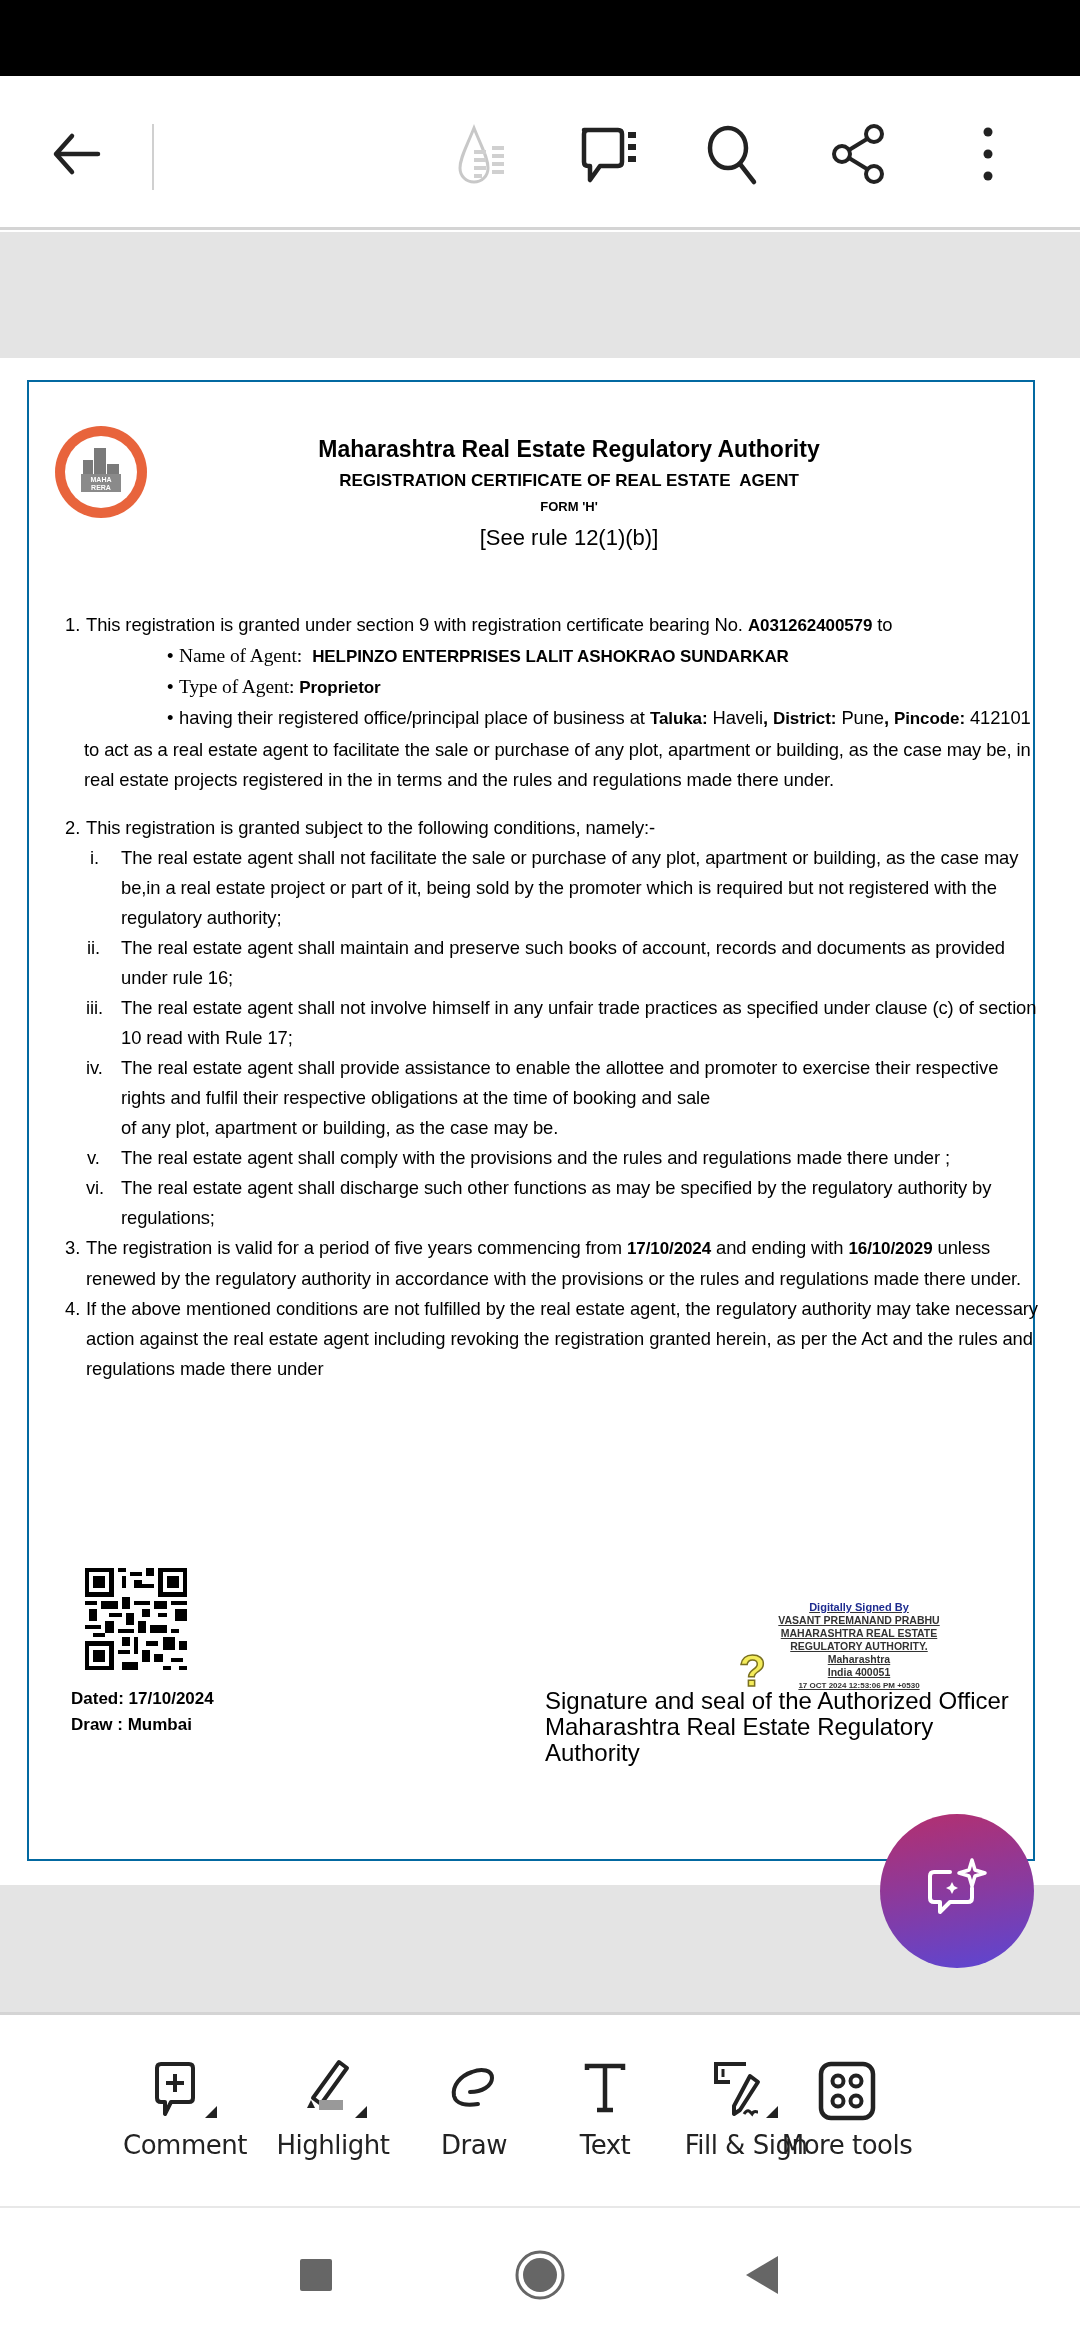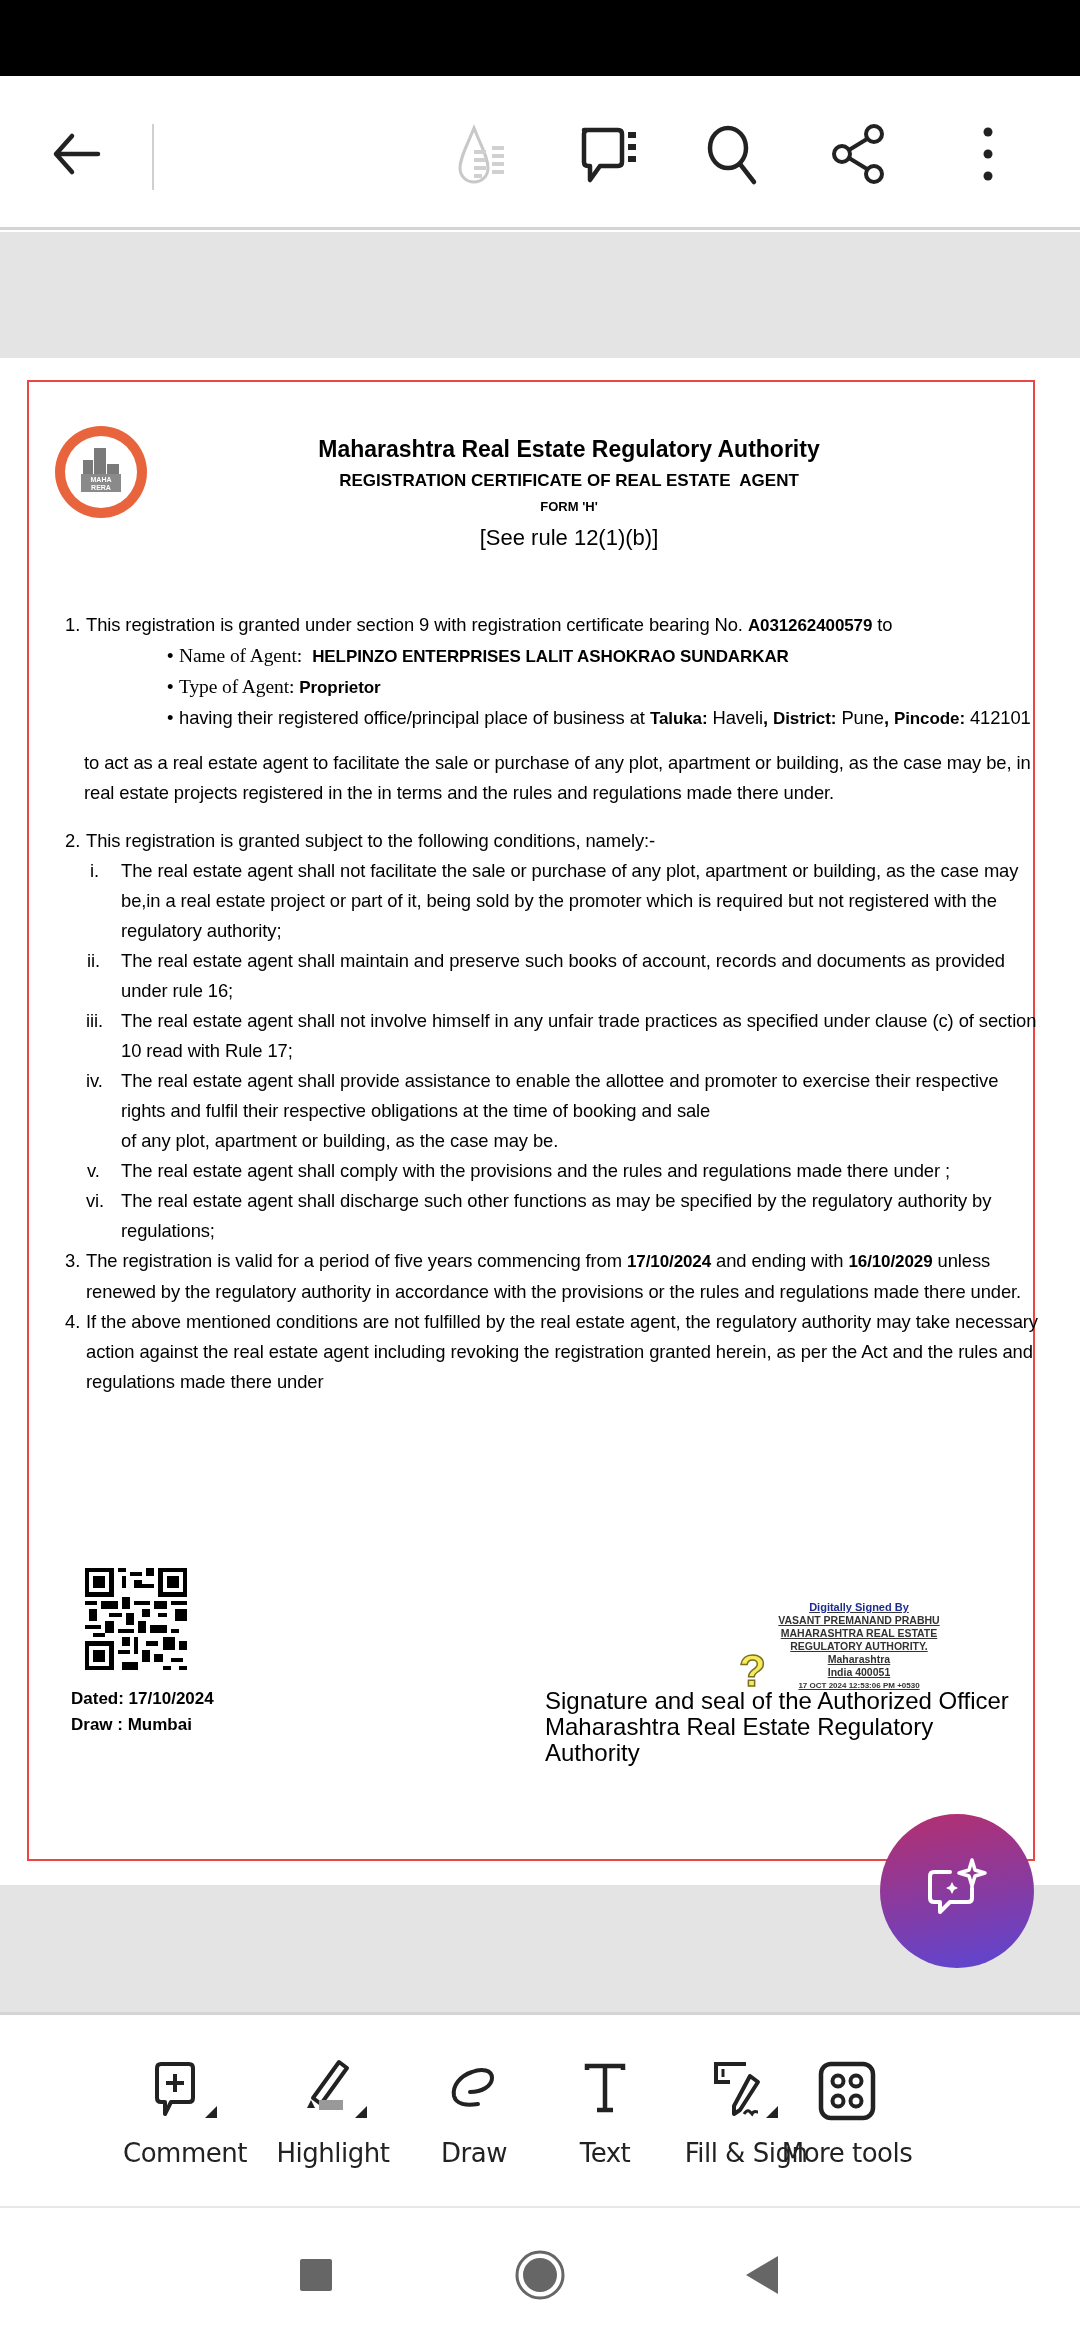--- a/index.html
+++ b/index.html
@@ -9,21 +9,21 @@
   .statusbar { position: absolute; left: 0; top: 0; width: 1080px; height: 76px; background: #000; }
 
   .appbar { position: absolute; left: 0; top: 76px; width: 1080px; height: 154px; background: #fff; border-bottom: 3px solid #d4d4d4; }
   .appbar .btn { position: absolute; top: 40px; width: 76px; height: 76px; display: flex; align-items: center; justify-content: center; }
   .appbar .divider { position: absolute; left: 152px; top: 48px; width: 2px; height: 66px; background: #d0d0d0; }
 
   .gray-top { position: absolute; left: 0; top: 232px; width: 1080px; height: 126px; background: #e4e4e4; }
   .page { position: absolute; left: 0; top: 358px; width: 1080px; height: 1527px; background: #fff; }
   .gray-bottom { position: absolute; left: 0; top: 1885px; width: 1080px; height: 130px; background: #e4e4e4; border-bottom: 3px solid #d4d4d4; }
 
-  .frame { position: absolute; left: 27px; top: 22px; width: 1008px; height: 1481px; border: 2px solid #ef4444; }
+  .frame { position: absolute; left: 27px; top: 22px; width: 1008px; height: 1481px; border: 2px solid #0369a1; }
 
   .logo { position: absolute; left: 22px; top: 40px; width: 100px; height: 100px; }
 
   .hdr { position: absolute; left: 230px; width: 620px; text-align: center; }
   .h1 { top: 54px; font-size: 23px; font-weight: bold; }
   .h2 { top: 89px; font-size: 17px; font-weight: bold; }
   .h3 { top: 117px; font-size: 13px; font-weight: bold; }
   .h4 { top: 143px; font-size: 22px; }
 
   .body { position: absolute; left: 36px; top: 228px; width: 980px; font-size: 18.4px; line-height: 30px; letter-spacing: -0.1px; }
@@ -45,21 +45,21 @@
   .dsig .by { color: #1d2b8f; font-size: 11px; }
   .dsig .ts { font-size: 8px; font-weight: bold; }
   .qmark { position: absolute; left: 710px; top: 1269px; font-size: 44px; font-weight: bold; color: #f4ec5a; -webkit-text-stroke: 1.5px #7a7020; line-height: 40px; }
   .sigline { position: absolute; left: 516px; top: 1306px; font-size: 24px; line-height: 26px; }
 
   .fab { position: absolute; left: 880px; top: 1814px; width: 154px; height: 154px; border-radius: 50%; background: linear-gradient(170deg, #b42f6e 0%, #8a3a9e 50%, #5b46d4 100%); display: flex; align-items: center; justify-content: center; }
 
   .toolbar { position: absolute; left: 0; top: 2018px; width: 1080px; height: 190px; background: #fff; border-bottom: 2px solid #e8e8e8; }
   .tool { position: absolute; top: 40px; width: 150px; height: 130px; display: flex; flex-direction: column; align-items: center; }
   .tool .ic { width: 80px; height: 72px; display: flex; align-items: center; justify-content: center; position: relative; }
-  .tool .lbl { margin-top: 8px; font-family: "DejaVu Sans", sans-serif; font-size: 26px; color: #222; letter-spacing: -0.5px; white-space: nowrap; }
+  .tool .lbl { margin-top: 0; font-family: "DejaVu Sans", sans-serif; font-size: 26px; color: #222; letter-spacing: -0.5px; white-space: nowrap; }
 
   .navbar { position: absolute; left: 0; top: 2210px; width: 1080px; height: 130px; background: #fff; }
   .navbtn { position: absolute; top: 30px; width: 80px; height: 70px; display: flex; align-items: center; justify-content: center; }
 </style>
 </head>
 <body>
 
 <div class="statusbar"></div>
 
 <div class="appbar">
@@ -162,21 +162,21 @@
       <div class="bul" style="padding-left:114px">
         <span class="dot">•</span>
         <span>having their registered office/principal place of business at</span>
         <b class="bf">Taluka:</b>
         <span>Haveli</span><b>,</b>
         <b class="bf">District:</b>
         <span>Pune</span><b>,</b>
         <b class="bf">Pincode:</b>
         <span>412101</span>
       </div>
-      <div class="p" style="padding-left:19px; margin-top:14px">to act as a real estate agent to facilitate the sale or purchase of any plot, apartment or building, as the case may be, in real estate projects registered in the  in terms and the rules and regulations made there under.</div>
+      <div class="p" style="padding-left:19px; margin-top:1px">to act as a real estate agent to facilitate the sale or purchase of any plot, apartment or building, as the case may be, in real estate projects registered in the  in terms and the rules and regulations made there under.</div>
 
       <div class="p ind1" style="margin-top:18px">
         <span class="num">2.</span>
         <span>This registration is granted subject to the following conditions, namely:-</span>
       </div>
       <div class="roman" style="padding-left:56px">
         <span class="rn" style="left:25px">i.</span>
         <span>The real estate agent shall not facilitate the sale or purchase of any plot, apartment or building, as the case may be,in a real estate project or part of it, being sold by the promoter which is required but not registered with the regulatory authority;</span>
       </div>
       <div class="roman" style="padding-left:56px">

